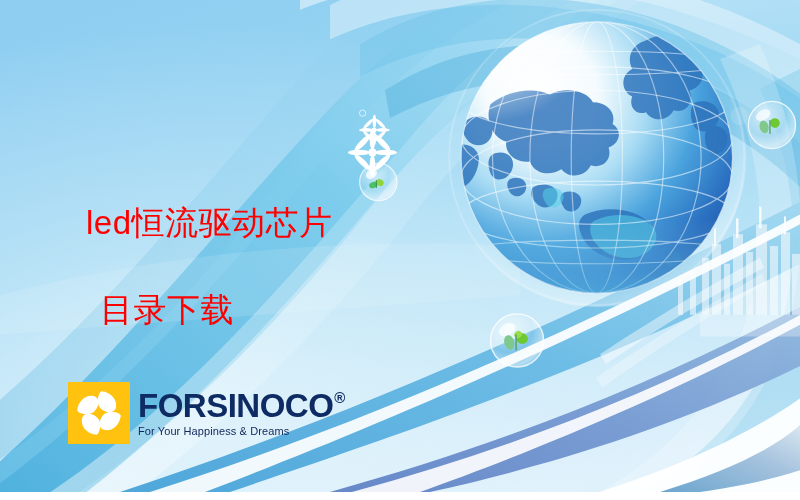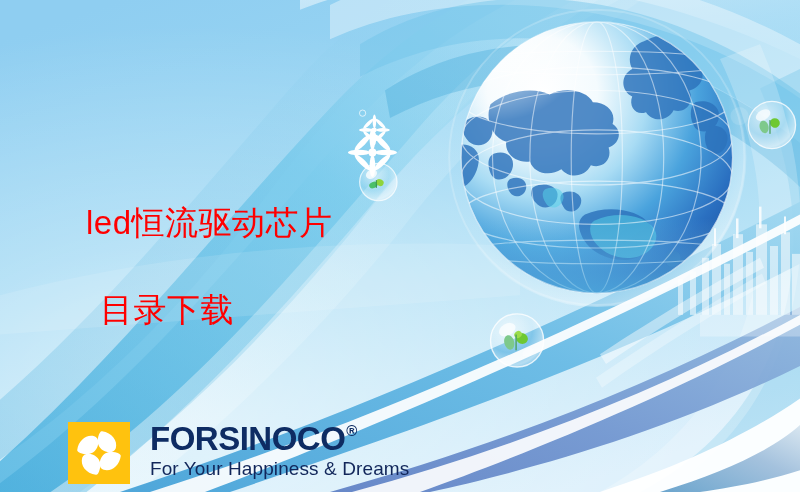--- a/index.html
+++ b/index.html
@@ -45,22 +45,22 @@
   #headline .hl-line.line1 { font-family: "Liberation Sans", "DejaVu Sans", sans-serif; }
   #headline .hl-line.line2 { margin-left: 14px; margin-top: 14px; }
 
   
   #logo-block {
     position: absolute;
     left: 68px;
     top: 382px;
     z-index: 40;
     display: flex;
-    gap: 20px;
-    margin-top: 40px;
+    align-items: center;
+    gap: 8px;
   }
   #logo-mark {
     width: 62px;
     height: 62px;
     background: #ffc20e;
     position: relative;
     flex: 0 0 auto;
   }
   #logo-mark svg { position: absolute; left: 0; top: 0; width: 62px; height: 62px; }
   #logo-text { display: flex; flex-direction: column; line-height: 1; }
@@ -74,21 +74,21 @@
     align-items: flex-start;
   }
   #logo-wordmark .reg {
     font-size: 15px;
     line-height: 1;
     position: relative;
     top: 1px;
     margin-left: 1px;
   }
   #logo-tagline {
-    font-size: 19px;
+    font-size: 11px;
     color: #11265a;
     margin-top: 4px;
     letter-spacing: 0.1px;
     font-family: "Liberation Sans", sans-serif;
   }
 </style>
 </head>
 <body>
 
 <div id="banner">

